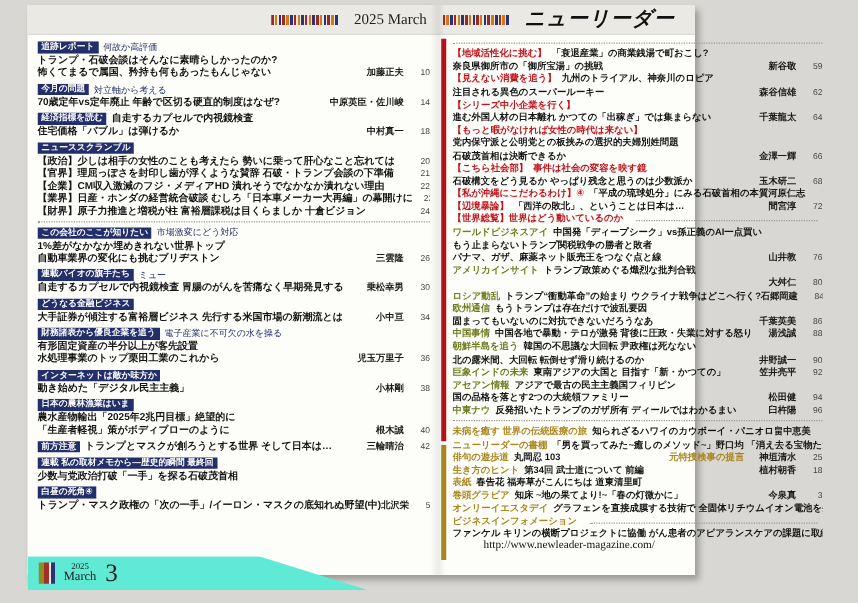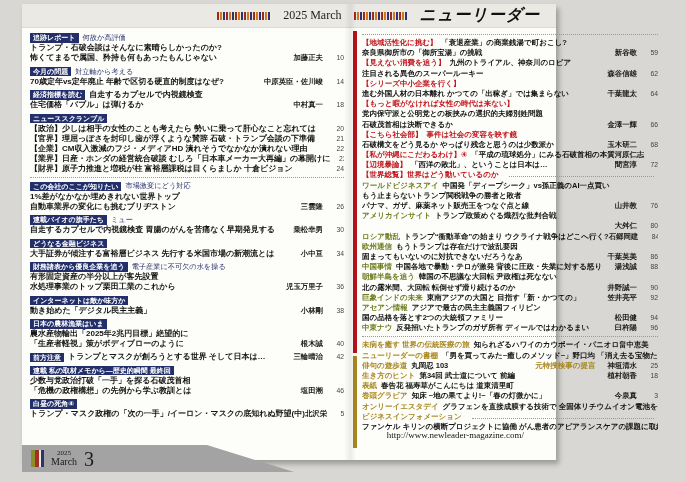--- a/index.html
+++ b/index.html
@@ -32,21 +32,21 @@
   .badge{background:#232f6b;color:#fff;font-size:7px;font-weight:bold;
         padding:0 3px;margin-right:4px;line-height:9.5px;height:9.5px;align-self:center;flex:none;}
   .sub{color:#232f6b;font-size:7.2px;flex:none;}
   .t{font-weight:bold;color:#141414;}
   .label{font-weight:bold;margin-right:4px;flex:none;}
   .push{margin-left:auto;}
   .author{font-size:7.4px;padding-right:5px;font-weight:bold;flex:none;}
   .page-num{width:16px;text-align:right;font-size:6.8px;color:#444;flex:none;}
   .leader{flex:1;border-bottom:1px dotted #9a9a96;margin:0 4px 2px 6px;min-width:20px;}
   
-  .footer{position:absolute;left:22px;bottom:10px;width:272px;height:27px;background:#a3a3a3;
+  .footer{position:absolute;left:22px;bottom:10px;width:272px;height:27px;background:#5eead4;
         clip-path:polygon(0 0,68% 0,100% 100%,0 100%);
         display:flex;align-items:center;gap:7px;padding-left:9px;box-sizing:border-box;}
   .fstripes{width:13px;height:17px;flex:none;
         background:linear-gradient(90deg,#8a8f2a 0 4px,#a03028 4px 8px,#ece9e0 8px 10px,#2a3472 10px 13px);}
   .fdate{font-family:"Liberation Serif","DejaVu Serif",serif;line-height:1;text-align:center;}
   .fyear{font-size:7px;display:block;}
   .fmonth{font-size:10px;display:block;}
   .fnum{font-family:"Liberation Serif","DejaVu Serif",serif;font-size:20px;line-height:1;}
   .url{position:absolute;right:32px;bottom:20px;font-family:"Liberation Serif","DejaVu Serif",serif;
         font-size:9px;color:#111;}
@@ -184,25 +184,20 @@
           <span class="t">トランプとマスクが創ろうとする世界 そして日本は…</span>
           <span class="author push">三輪晴治</span>
           <span class="page-num">42</span>
         </div>
         <div class="row mt">
           <span class="badge">連載 私の取材メモから―歴史的瞬間 最終回</span>
         </div>
         <div class="row">
           <span class="t">少数与党政治打破「一手」を探る石破茂首相</span>
         </div>
-        <div class="row">
-          <span class="t">「危機の政権構想」の先例から学ぶ教訓とは</span>
-          <span class="author push">塩田潮</span>
-          <span class="page-num">46</span>
-        </div>
         <div class="row mt">
           <span class="badge">白昼の死角④</span>
         </div>
         <div class="row">
           <span class="t">トランプ・マスク政権の「次の一手」/イーロン・マスクの底知れぬ野望(中)</span>
           <span class="author push">北沢栄</span>
           <span class="page-num">50</span>
         </div>
       </div>
     <div id="redbar"></div>

